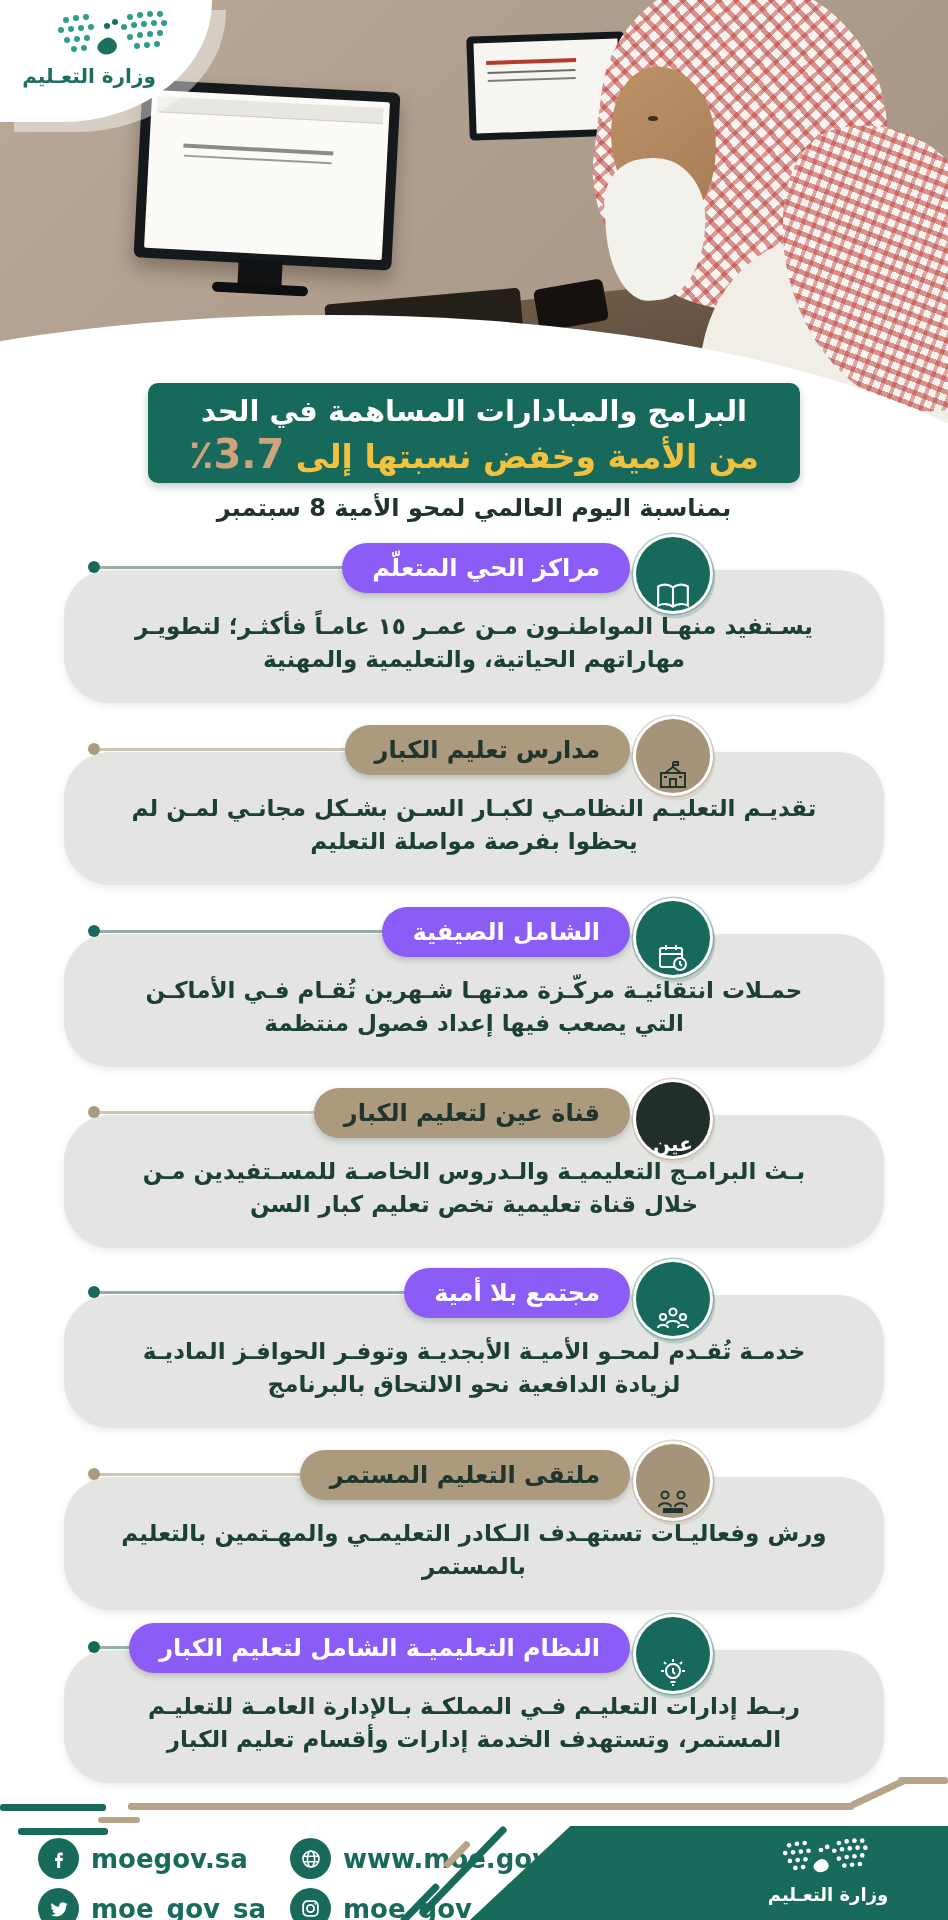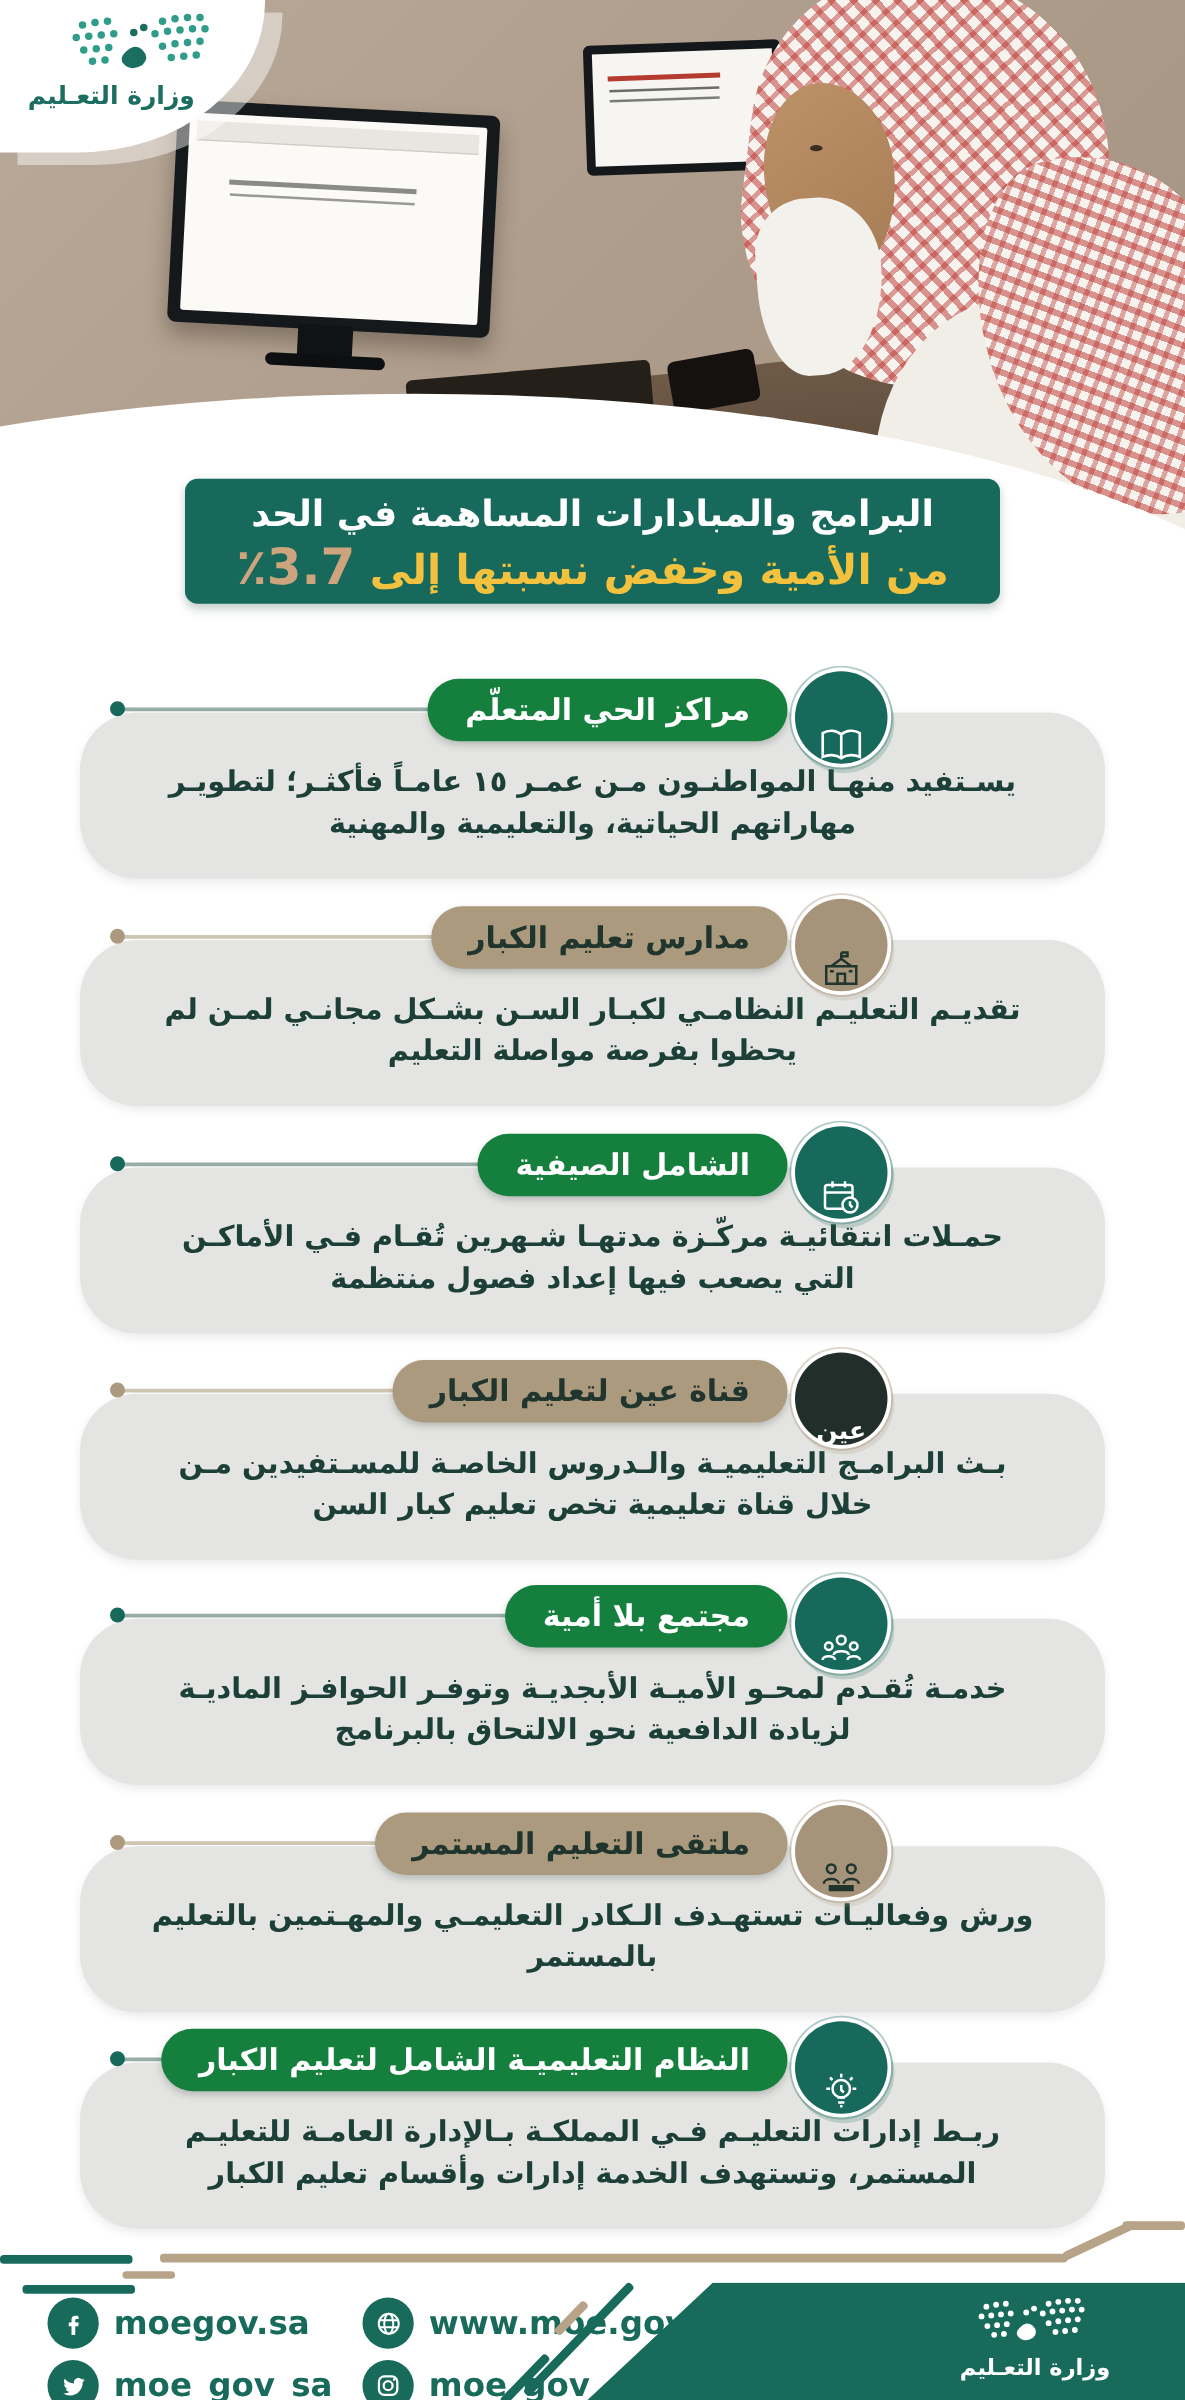--- a/index.html
+++ b/index.html
@@ -49,21 +49,21 @@
   .title-num{color:#cda47d;font-size:40px;font-weight:bold;letter-spacing:1px;}
   .subtitle{position:absolute;left:0;top:494px;width:948px;text-align:center;direction:rtl;color:#20342d;font-weight:bold;font-size:24px;}
 
   
   .sec{position:absolute;left:0;width:948px;direction:rtl;}
   .sec .card{position:relative;margin:27px 64px 0;background:#e4e5e3;border-radius:46px;min-height:96px;
     padding:40px 56px 26px;box-shadow:0 3px 7px rgba(60,70,65,.10);z-index:1;}
   .sec .body{margin:0;text-align:center;color:#1c4038;font-weight:bold;font-size:23px;line-height:1.45;}
   .sec .pill{position:absolute;top:0;right:318px;z-index:3;height:50px;line-height:50px;padding:0 30px;border-radius:26px;
     font-weight:bold;font-size:24px;white-space:nowrap;box-shadow:0 3px 6px rgba(50,60,55,.25);}
-  .sec.green .pill{background:#15803d;color:#fff;}
+  .sec.green .pill{background:#8b5cf6;color:#fff;}
   .sec.tan .pill{background:#ab9a7e;color:#20352d;}
   .sec .icircle{position:absolute;top:-6px;right:238px;z-index:4;width:74px;height:74px;border-radius:50%;
     display:flex;align-items:flex-end;justify-content:center;}
   .sec.green .icircle{background:#17695c;box-shadow:0 0 0 3px #fff,2px 4px 0 3.5px #17695c33,0 0 0 4.5px #17695c55;}
   .sec.tan .icircle{background:#a5947a;box-shadow:0 0 0 3px #fff,2px 4px 0 3.5px #a5947a33,0 0 0 4.5px #a5947a66;}
   .sec.ain .icircle{background:#222e29;}
   .sec .conn{position:absolute;top:23px;left:97px;right:330px;height:3px;z-index:2;opacity:.65;}
   .sec.green .conn{background:#5d8179;}
   .sec.tan .conn{background:#b6a68b;}
   .sec .dotend{position:absolute;top:18px;left:88px;width:12px;height:12px;border-radius:50%;z-index:2;}
@@ -156,20 +156,21 @@
     <div class="moe-name">وزارة التعـليم</div>
   </div>
 
   <div class="title-box">
     <div class="title-l1">البرامج والمبادارات المساهمة في الحد</div>
     <div class="title-l2">
       <span>من الأمية وخفض نسبتها إلى</span>
       <span class="title-num" dir="ltr">٪3.7</span>
     </div>
   </div>
+  <div class="subtitle">بمناسبة اليوم العالمي لمحو الأمية 8 سبتمبر</div>
 
   <section class="sec green" style="top:543px">
     <div class="conn"></div>
     <div class="dotend"></div>
     <div class="card">
       <p class="body">يسـتفيد منهـا المواطنـون مـن عمـر ١٥ عامـاً فأكثـر؛ لتطويـر مهاراتهم الحياتية، والتعليمية والمهنية</p>
     </div>
     <div class="pill">مراكز الحي المتعلّم</div>
     <div class="icircle">
       <svg width="36" height="30" viewBox="0 0 34 28">

